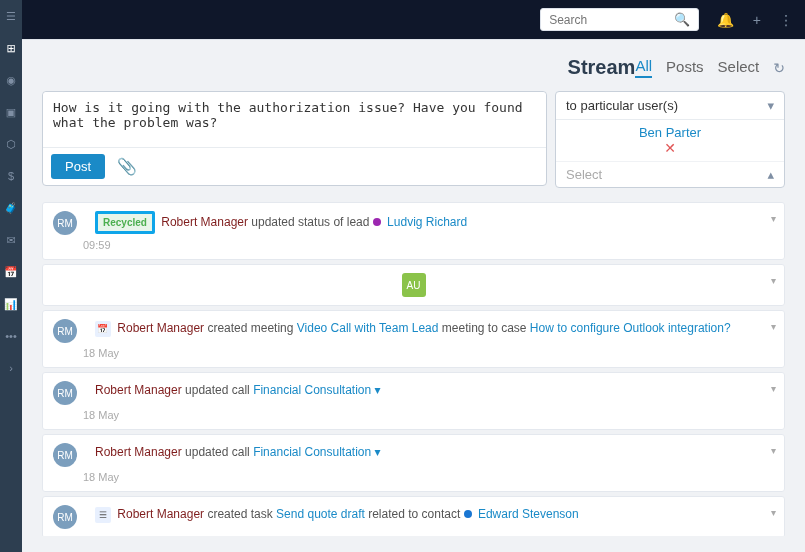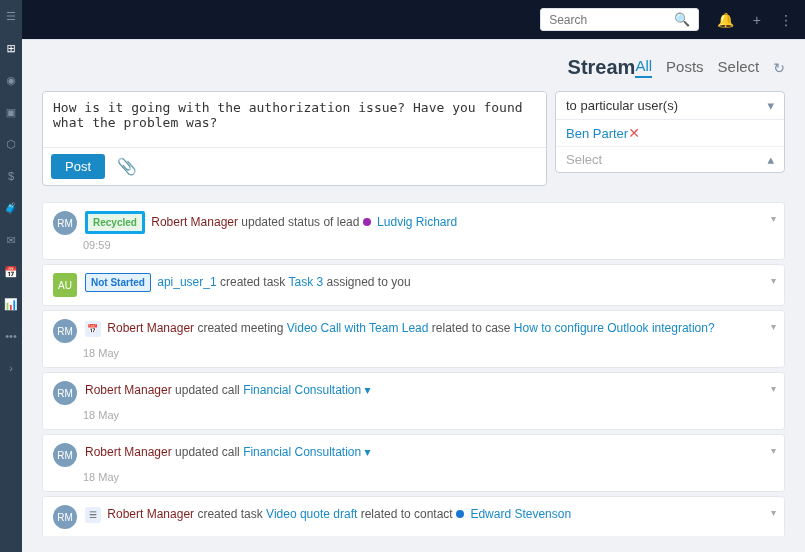--- a/index.html
+++ b/index.html
@@ -176,20 +176,21 @@
       font-size: 13px;
       color: #333;
       gap: 28px;
     }
     .chevron-down { color: #7f8fa4; }
     .user-tag-row {
       display: flex;
       align-items: center;
       padding: 5px 10px;
       border-bottom: 1px solid #f0f2f5;
+      flex-direction: column;
     }
     .user-tag {
       color: #1a8ac7;
       font-size: 13px;
     }
     .user-tag-remove {
       color: #e05555;
       cursor: pointer;
       font-size: 14px;
     }
@@ -216,21 +217,21 @@
       padding: 8px 10px;
       margin-bottom: 4px;
       position: relative;
       display: flex;
       flex-direction: column;
       gap: 2px;
     }
     .stream-item-row {
       display: flex;
       align-items: flex-start;
-      gap: 8px;
+      gap: 18px;
       justify-content: center;
     }
     .avatar {
       width: 24px;
       height: 24px;
       border-radius: 50%;
       background: #c8d0da;
       flex-shrink: 0;
       overflow: hidden;
       display: flex;
@@ -390,40 +391,33 @@
             <span class="link">Ludvig Richard</span>
           </div>
           <span class="dropdown-arrow">▾</span>
         </div>
         <div class="timestamp">09:59</div>
       </div>
 
       <div class="stream-item">
         <div class="stream-item-row">
           <div class="avatar-square" style="background:#8bc34a;">AU</div>
-          <div class="item-content">
-            <span class="badge badge-notstarted">Not Started</span>
-            <span class="link">api_user_1</span>
-            <span> created task </span>
-            <span class="link">Task 3</span>
-            <span> assigned to you</span>
-          </div>
           <span class="dropdown-arrow">▾</span>
         </div>
       </div>
 
       <div class="stream-item">
         <div class="stream-item-row">
           <div class="avatar rm">RM</div>
           <div class="item-content">
             <span style="display:inline-block;width:16px;height:16px;background:#e8f0fe;border-radius:2px;font-size:9px;text-align:center;line-height:16px;margin-right:3px;">📅</span>
             <span class="user-link">Robert Manager</span>
             <span> created meeting </span>
             <span class="link">Video Call with Team Lead</span>
-            <span> related to case </span>
+            <span> meeting to case </span>
             <span class="link">How to configure Outlook integration?</span>
           </div>
           <span class="dropdown-arrow">▾</span>
         </div>
         <div class="timestamp">18 May</div>
       </div>
 
       <div class="stream-item">
         <div class="stream-item-row">
           <div class="avatar rm">RM</div>
@@ -452,21 +446,21 @@
         <div class="timestamp">18 May</div>
       </div>
 
       <div class="stream-item">
         <div class="stream-item-row">
           <div class="avatar rm">RM</div>
           <div class="item-content">
             <span style="display:inline-block;width:16px;height:16px;background:#e8f0fe;border-radius:2px;font-size:9px;text-align:center;line-height:16px;margin-right:3px;">☰</span>
             <span class="user-link">Robert Manager</span>
             <span> created task </span>
-            <span class="link">Video quote draft</span>
+            <span class="link">Send quote draft</span>
             <span> related to contact </span>
             <span class="status-dot dot-blue"></span>
             <span class="link">Edward Stevenson</span>
           </div>
           <span class="dropdown-arrow">▾</span>
         </div>
 
       </div>
 
     </div>

